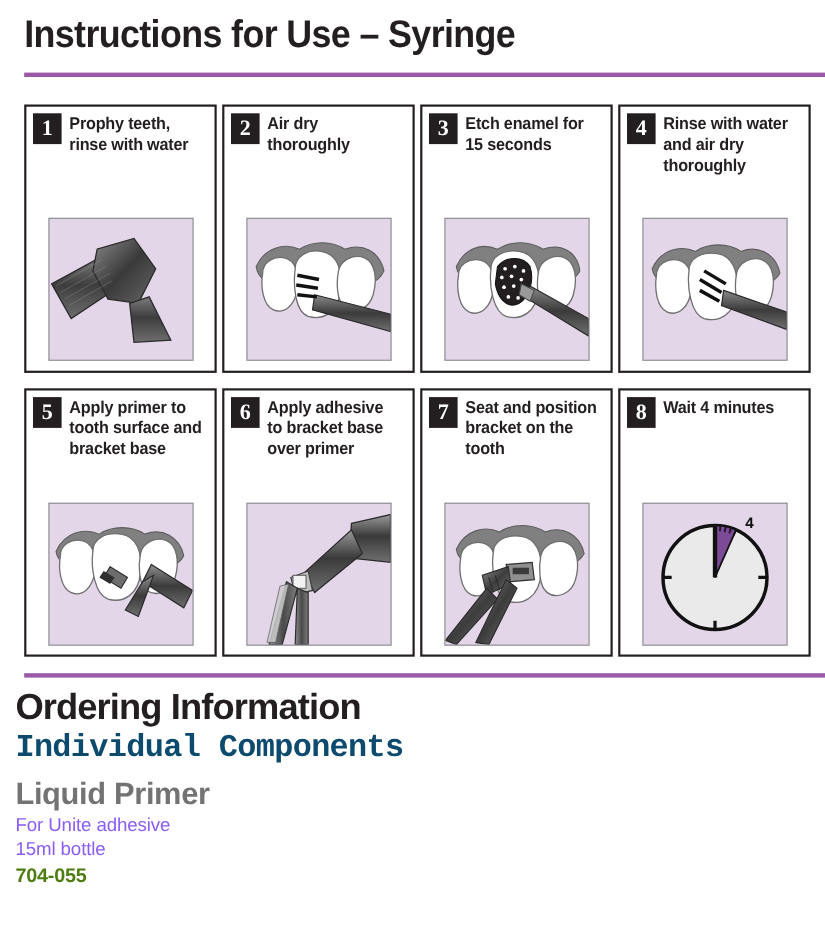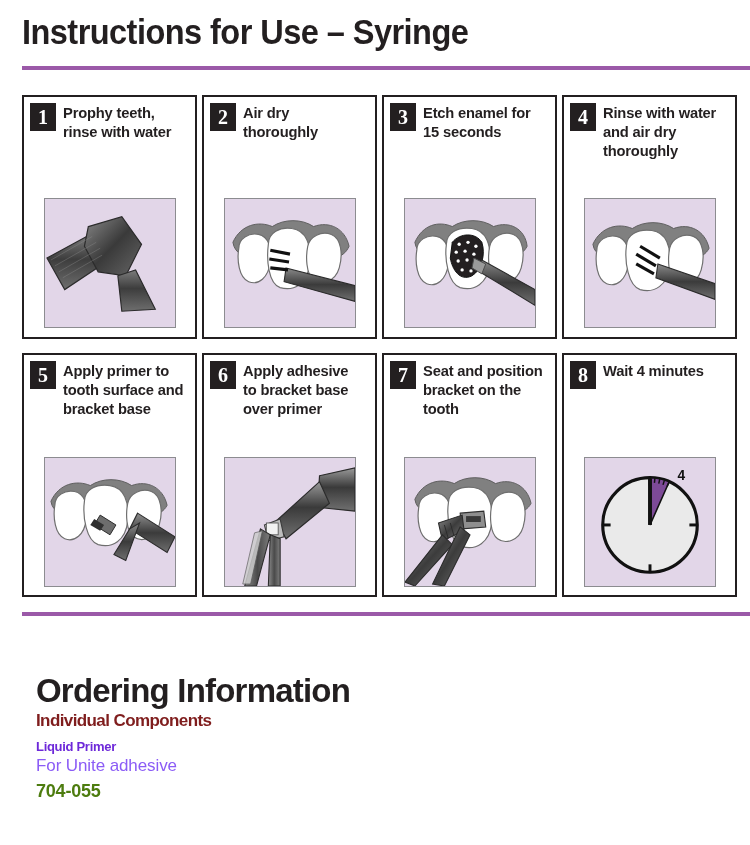--- a/index.html
+++ b/index.html
@@ -105,47 +105,47 @@
     box-sizing: border-box;
   }
   .panel svg { display: block; width: 100%; height: 100%; }
 
   
   .steps > .step-card:nth-child(n+5) .panel { bottom: 8px; }
 
   
   .ordering {
     position: absolute;
-    left: 36px;
+    left: 14px;
     top: 625px;
     width: 700px;
-    margin-top: 48px;
   }
   .ord-h1 {
     font-size: 33px;
     font-weight: bold;
     letter-spacing: -0.8px;
     line-height: 1.08;
     color: #231f20;
   }
   .ord-h2 {
-    font-size: 17px;
+    font-size: 29px;
     font-weight: bold;
     letter-spacing: -0.6px;
     line-height: 1.16;
     margin-top: 2px;
-    color: #7f1d1d;
+    color: #0c4a6e;
+    font-family: Liberation Mono, monospace;
   }
   .ord-h3 {
-    font-size: 13px;
+    font-size: 28px;
     font-weight: bold;
     letter-spacing: -0.3px;
     line-height: 1.2;
     margin-top: 9px;
-    color: #6d28d9;
+    color: #737373;
   }
   .ord-line {
     font-size: 17px;
     line-height: 1.28;
     letter-spacing: -0.1px;
     color: #8b5cf6;
   }
   .ord-code {
     font-size: 18px;
     font-weight: bold;
@@ -407,16 +407,17 @@
 
   </div>
 
   <div class="rule rule-bottom"></div>
 
   <div class="ordering">
     <div class="ord-h1">Ordering Information</div>
     <div class="ord-h2">Individual Components</div>
     <div class="ord-h3">Liquid Primer</div>
     <div class="ord-line">For Unite adhesive</div>
+    <div class="ord-line">15ml bottle</div>
     <div class="ord-code">704-055</div>
   </div>
 
 </div>
 
 </body></html>

